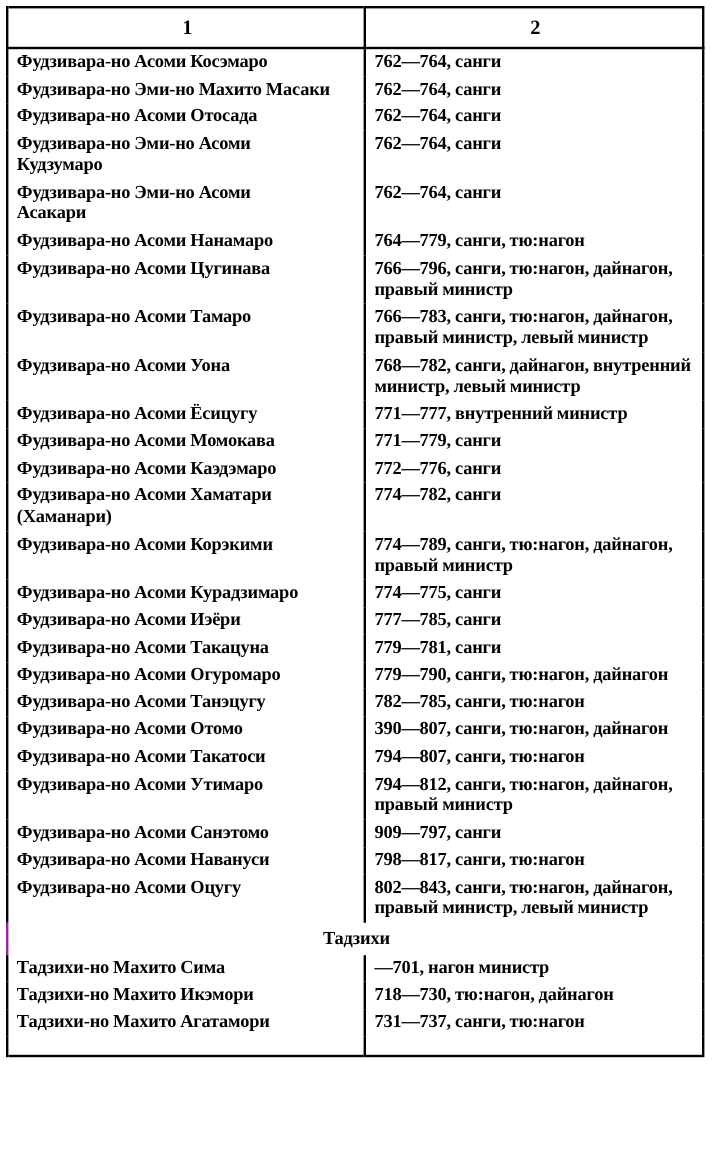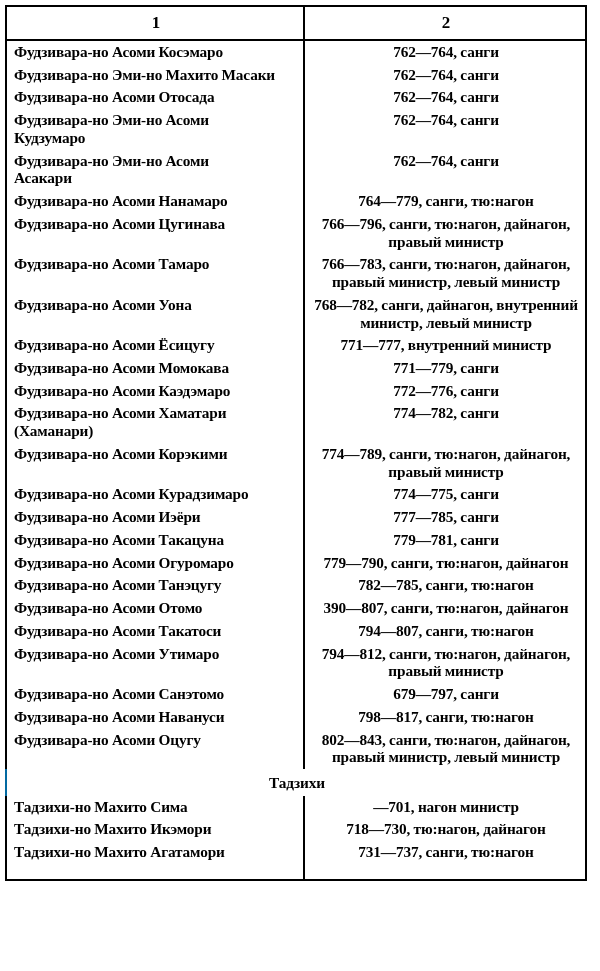--- a/index.html
+++ b/index.html
@@ -52,27 +52,27 @@
     font-size: 17px;
     padding-top: 4px;
     padding-bottom: 5px;
     height: 23px;
     vertical-align: middle;
   }
   td.col-name {
     text-align: left;
   }
   td.col-info {
-    text-align: center;
+    text-align: left;
   }
   tr.section-row td {
     text-align: center;
     padding-top: 5px;
     padding-bottom: 4px;
-    border-left: 2px solid #0369a1;
+    border-left: 2px solid #a21caf;
     border-right: 2px solid #000;
     margin-top: 20px;
   }
   tr.section-row td .section-title {
     display: block;
     text-align: center;
   }
   .pad-row td {
     padding: 0;
     height: 10px;
@@ -181,21 +181,21 @@
         <tr>
           <td class="col-name"><span>Фудзивара-но Асоми Такатоси</span></td>
           <td class="col-info"><span>794—807, санги, тю:нагон</span></td>
         </tr>
         <tr>
           <td class="col-name spacer-after"><span>Фудзивара-но Асоми Утимаро</span></td>
           <td class="col-info spacer-after"><span>794—812, санги, тю:нагон, дайнагон,</span><span class="line2">правый министр</span></td>
         </tr>
         <tr>
           <td class="col-name"><span>Фудзивара-но Асоми Санэтомо</span></td>
-          <td class="col-info"><span>679—797, санги</span></td>
+          <td class="col-info"><span>909—797, санги</span></td>
         </tr>
         <tr>
           <td class="col-name"><span>Фудзивара-но Асоми Навануси</span></td>
           <td class="col-info"><span>798—817, санги, тю:нагон</span></td>
         </tr>
         <tr>
           <td class="col-name spacer-after"><span>Фудзивара-но Асоми Оцугу</span></td>
           <td class="col-info spacer-after"><span>802—843, санги, тю:нагон, дайнагон,</span><span class="line2">правый министр, левый министр</span></td>
         </tr>
         <tr class="section-row">

